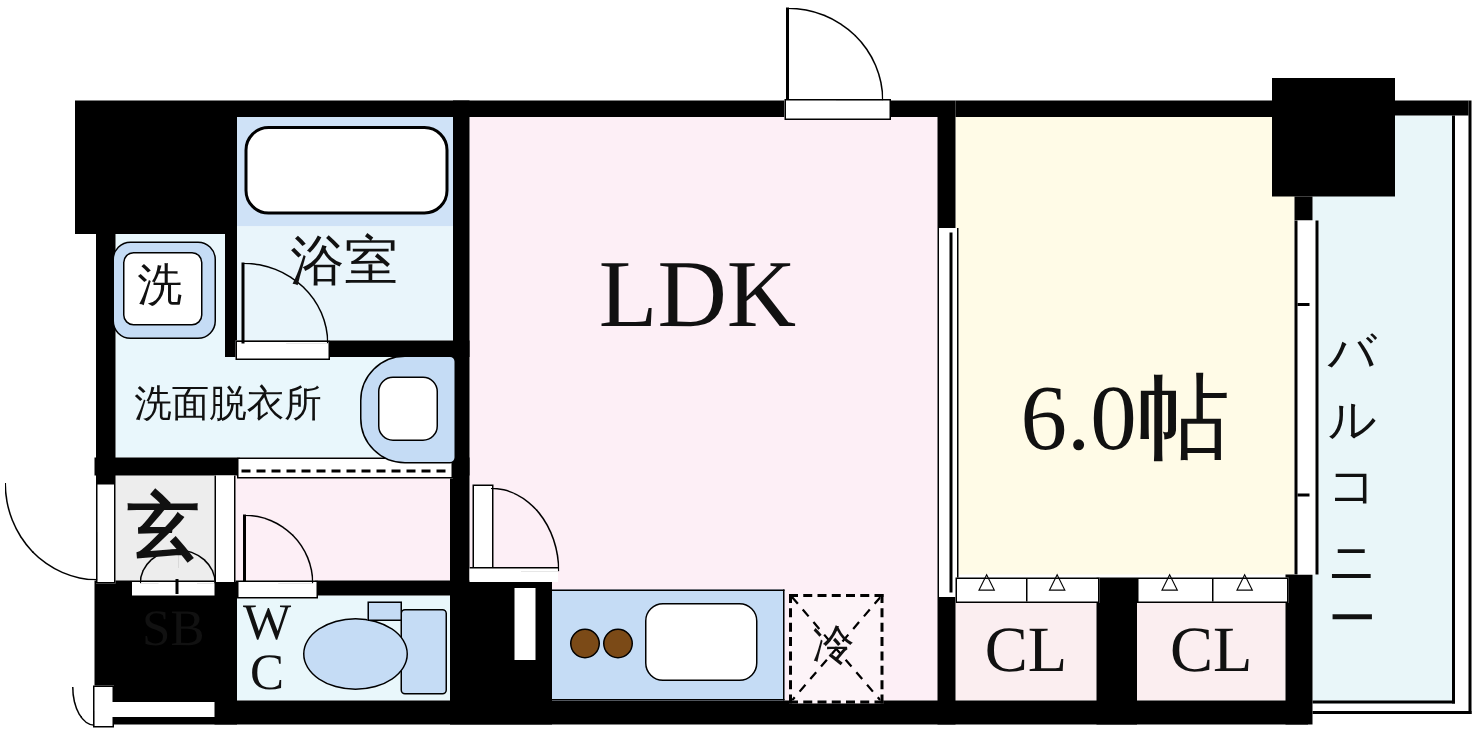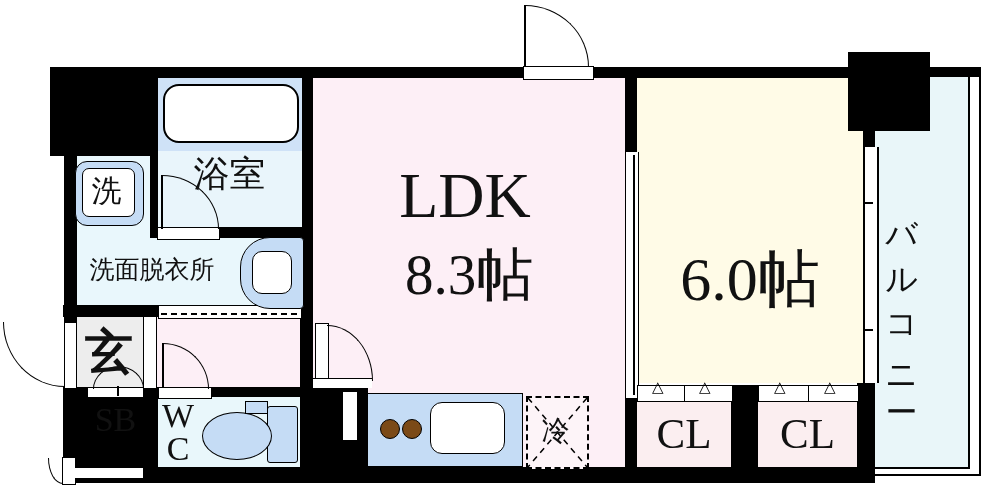--- a/index.html
+++ b/index.html
@@ -132,21 +132,20 @@
     <div class="abs" style="left:62px;top:8px;width:73px;height:50px;background:#fff;border:1.5px solid #000;border-radius:12px;"></div>
   </div>
   <div class="fix" style="left:526px;top:396px;width:59px;height:69px;background:#fdf4f8;border:2px dashed #000;">
     <svg width="59" height="69" style="position:absolute;left:0;top:0;">
       <line x1="0" y1="0" x2="59" y2="69" stroke="#000" stroke-width="1.5" stroke-dasharray="6 5"></line>
       <line x1="59" y1="0" x2="0" y2="69" stroke="#000" stroke-width="1.5" stroke-dasharray="6 5"></line>
     </svg>
   </div>
 
   <div class="lbl" style="left:313px;top:164px;width:304px;font-size:64px;line-height:1;">LDK</div>
-  <div class="lbl" style="left:313px;top:246px;width:312px;font-size:57px;line-height:1;">8.3帖</div>
   <div class="lbl" style="left:637px;top:248px;width:226px;font-size:62px;line-height:1;">6.0帖</div>
   <div class="lbl" style="left:886px;top:168px;height:270px;font-size:32px;writing-mode:vertical-rl;letter-spacing:13px;line-height:1;">バルコニー</div>
   <div class="lbl" style="left:157px;top:155px;width:145px;font-size:36px;line-height:1.1;">浴室</div>
   <div class="lbl" style="left:77px;top:256px;width:150px;font-size:25px;line-height:1.1;">洗面脱衣所</div>
   <div class="lbl" style="left:75px;top:322px;width:68px;font-size:48px;line-height:60px;font-weight:bold;">玄</div>
   <div class="lbl" style="left:88px;top:397px;width:55px;font-size:34px;line-height:46px;">SB</div>
   <div class="lbl" style="left:158px;top:399px;width:40px;font-size:34px;line-height:33px;">W</div>
   <div class="lbl" style="left:158px;top:432px;width:40px;font-size:34px;line-height:33px;">C</div>
   <div class="lbl" style="left:81px;top:167px;width:51px;font-size:30px;line-height:48px;">洗</div>
   <div class="lbl" style="left:526px;top:396px;width:59px;font-size:28px;line-height:69px;">冷</div>

